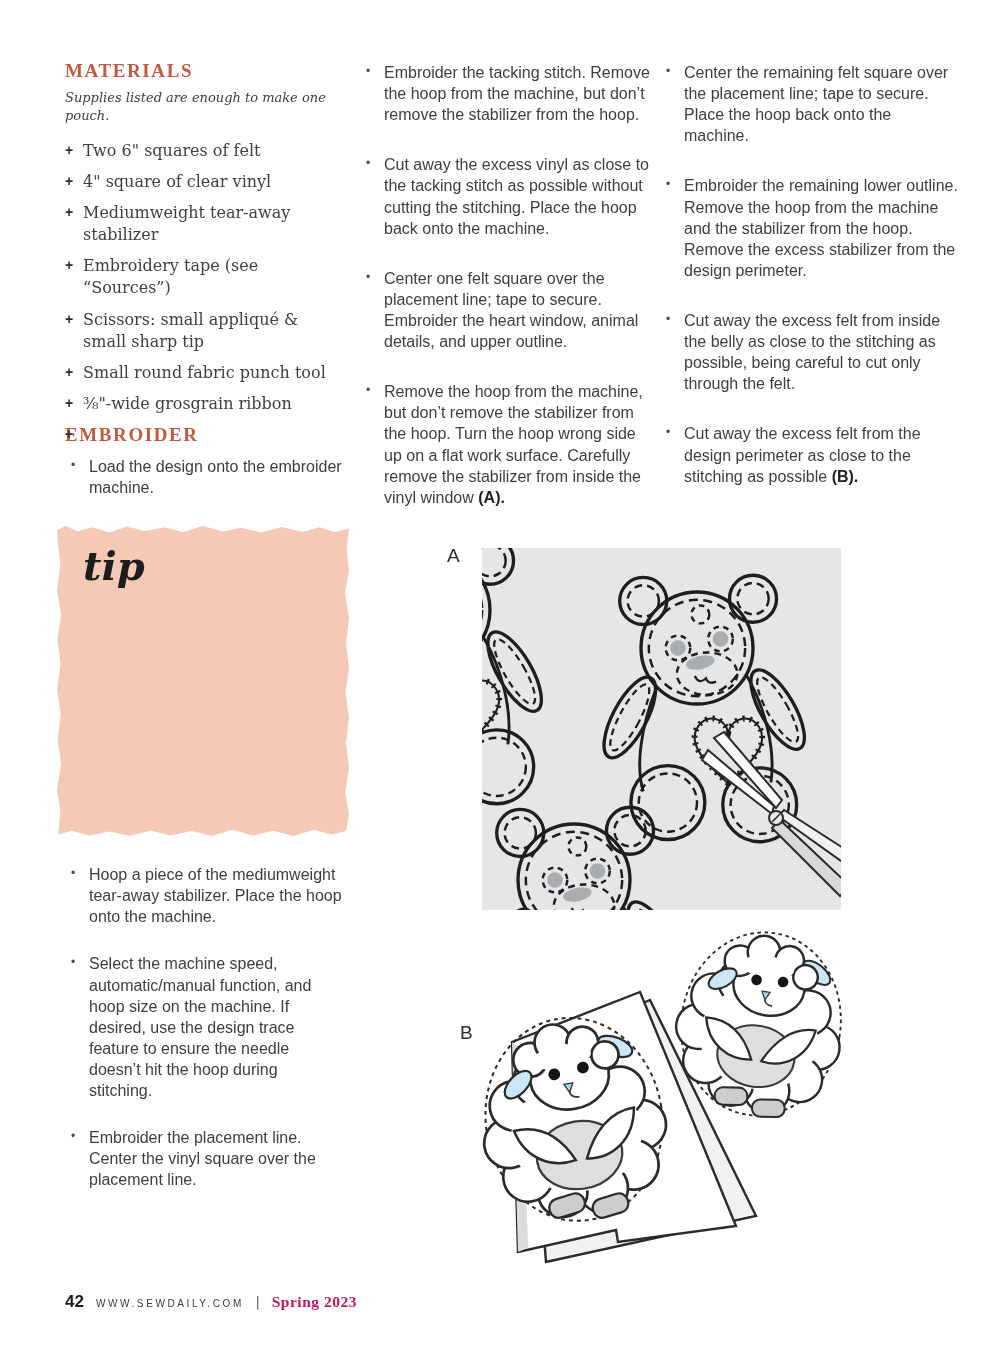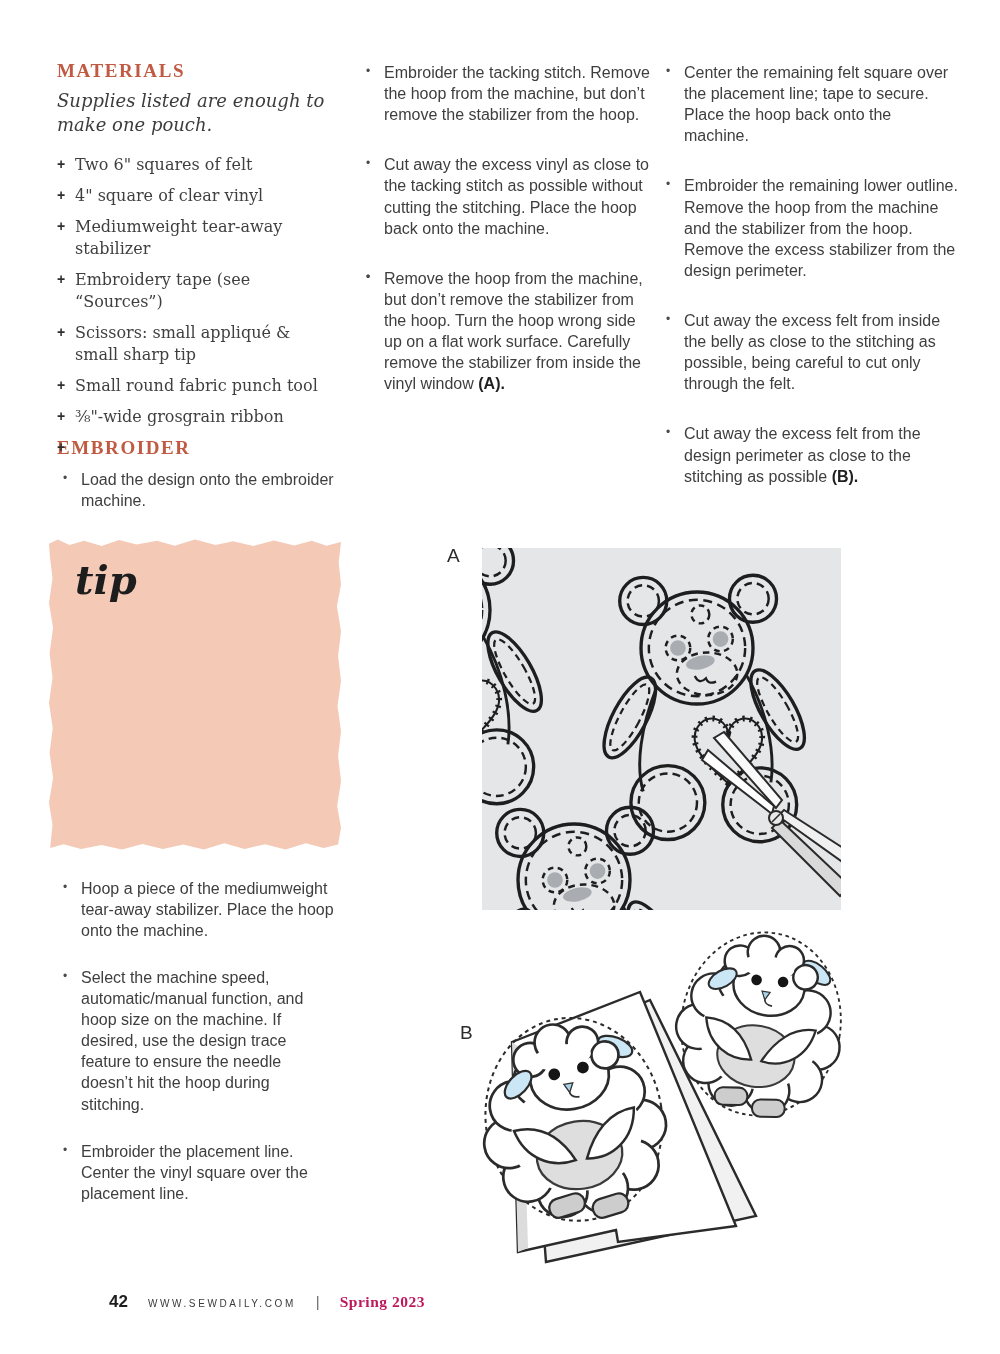--- a/index.html
+++ b/index.html
@@ -3,31 +3,31 @@
 <meta charset="utf-8">
 <style>
   * { margin:0; padding:0; box-sizing:border-box; }
   html,body { background:#ffffff; }
   .page {
     position:relative; width:1000px; height:1354px; background:#ffffff;
     font-family:"Liberation Sans", sans-serif; color:#3e3e3e; overflow:hidden;
   }
   
   .col { position:absolute; top:60px; }
-  .col-left  { left:57px;  width:278px; }
+  .col-left  { left:65px;  width:278px; }
   .col-mid   { left:360px; top:62px; width:290px; }
   .col-right { left:660px; top:62px; width:298px; }
 
   h2.section {
     font-family:"Liberation Serif", serif; font-weight:bold;
     font-size:19px; letter-spacing:1.6px; color:#c05a42;
   }
   .note {
     font-family:"DejaVu Serif", serif; font-style:italic;
-    font-size:18px; line-height:1.35; color:#3d3d3d; margin:7px 0 16px 0;
+    font-size:13px; line-height:1.35; color:#3d3d3d; margin:7px 0 16px 0;
   }
   ul { list-style:none; }
   
   ul.materials li {
     position:relative; padding-left:18px; margin-bottom:9px;
     font-family:"DejaVu Serif", serif; font-size:16px; line-height:1.38; color:#3f3f3f;
   }
   ul.materials .mk {
     position:absolute; left:0; top:1px; font-family:"Liberation Sans", sans-serif;
     font-weight:bold; font-size:14px; color:#2e2e2e;
@@ -59,21 +59,21 @@
   .tip-body { text-align:center; font-size:17.5px; line-height:1.3; color:#3a3a3a; }
 
   
   .fig-label { position:absolute; font-size:19px; color:#2c2c2c; }
   #labelA { left:447px; top:545px; }
   #labelB { left:460px; top:1022px; }
   .figA { position:absolute; left:482px; top:548px; }
   .figB { position:absolute; left:468px; top:930px; }
 
   
-  .footer { position:absolute; left:65px; top:1292px; display:flex; align-items:baseline; gap:20px;margin-left:44px; }
+  .footer { position:absolute; left:65px; top:1292px; display:flex; align-items:baseline; gap:12px; }
   .footer .pgnum { font-weight:bold; font-size:17px; color:#1d1d1d; }
   .footer .site { font-size:10px; letter-spacing:2.6px; color:#3a3a3a; }
   .footer .sep { font-size:15px; color:#6a6a6a; }
   .footer .issue { font-family:"Liberation Serif", serif; font-weight:bold; font-size:15.5px; color:#be185d; letter-spacing:.5px; }
 </style>
 </head>
 <body>
 
 <div class="page">
 
@@ -105,21 +105,21 @@
       <li><span class="mk">•</span><span>Hoop a piece of the mediumweight tear-away stabilizer. Place the hoop onto the machine.</span></li>
       <li><span class="mk">•</span><span>Select the machine speed, automatic/manual function, and hoop size on the machine. If desired, use the design trace feature to ensure the needle doesn’t hit the hoop during stitching.</span></li>
       <li><span class="mk">•</span><span>Embroider the placement line. Center the vinyl square over the placement line.</span></li>
     </ul>
   </div>
 
   <div class="col col-mid">
     <ul class="bullets">
       <li><span class="mk">•</span><span>Embroider the tacking stitch. Remove the hoop from the machine, but don’t remove the stabilizer from the hoop.</span></li>
       <li><span class="mk">•</span><span>Cut away the excess vinyl as close to the tacking stitch as possible without cutting the stitching. Place the hoop back onto the machine.</span></li>
-      <li><span class="mk">•</span></li>
+      <li><span class="mk">•</span><span>Center one felt square over the placement line; tape to secure. Embroider the heart window, animal details, and upper outline.</span></li>
       <li><span class="mk">•</span><span>Remove the hoop from the machine, but don’t remove the stabilizer from the hoop. Turn the hoop wrong side up on a flat work surface. Carefully remove the stabilizer from inside the vinyl window </span><b>(A).</b></li>
     </ul>
   </div>
 
   <div class="col col-right">
     <ul class="bullets">
       <li><span class="mk">•</span><span>Center the remaining felt square over the placement line; tape to secure. Place the hoop back onto the machine.</span></li>
       <li><span class="mk">•</span><span>Embroider the remaining lower outline. Remove the hoop from the machine and the stabilizer from the hoop. Remove the excess stabilizer from the design perimeter.</span></li>
       <li><span class="mk">•</span><span>Cut away the excess felt from inside the belly as close to the stitching as possible, being careful to cut only through the felt.</span></li>
       <li><span class="mk">•</span><span>Cut away the excess felt from the design perimeter as close to the stitching as possible </span><b>(B).</b></li>

